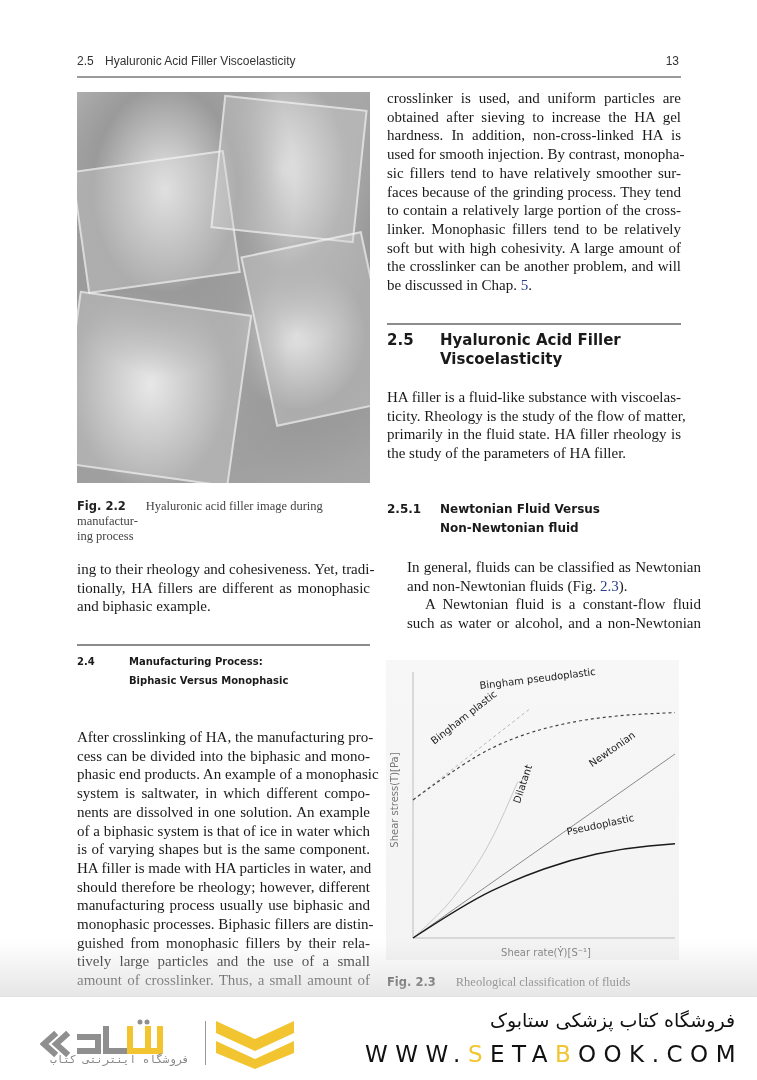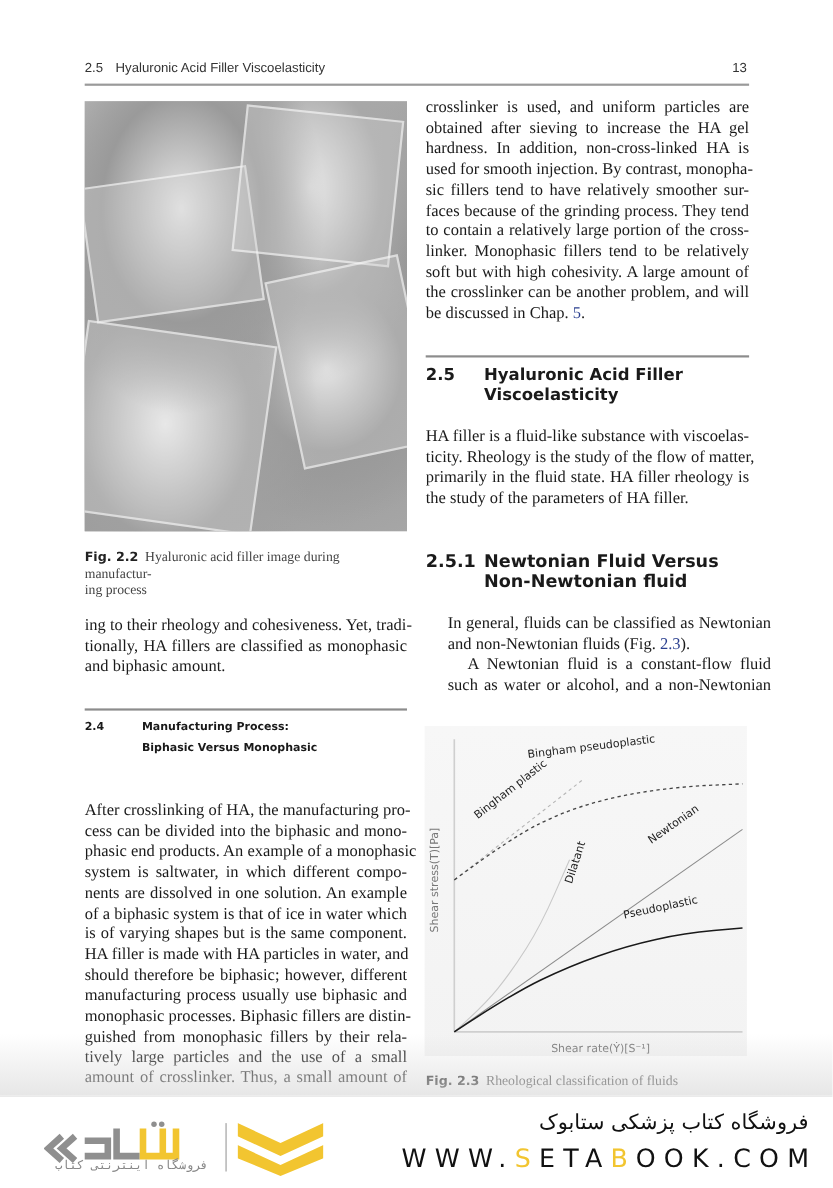--- a/index.html
+++ b/index.html
@@ -24,21 +24,21 @@
       radial-gradient(ellipse at 70% 20%, #f0f0f0 0%, #a8a8a8 22%, transparent 40%),
       radial-gradient(ellipse at 25% 75%, #f4f4f4 0%, #a0a0a0 25%, transparent 45%),
       radial-gradient(ellipse at 75% 62%, #eeeeee 0%, #999 22%, transparent 42%),
       linear-gradient(160deg, #b8b8b8, #8e8e8e 50%, #a6a6a6);
     overflow: hidden;
   }
   .photo .cube { position: absolute; border: 2px solid rgba(255,255,255,0.55); background: rgba(210,210,210,0.35); }
   .fig-caption {
     position: absolute; font-size: 12.5px; color: #444; line-height: 15px;
   }
-  .fig-caption b { font-family: "DejaVu Sans", sans-serif; font-size: 11.5px; color: #222; font-weight: bold; margin-right: 6px; }
+  .fig-caption b { font-family: "DejaVu Sans", sans-serif; font-size: 11.5px; color: #222; font-weight: bold; margin-right: 20px; }
 
   .para {
     position: absolute; font-size: 15px; line-height: 18.7px; text-align: justify;
     color: #1a1a1a;
   }
   .para .line { display: block; text-align: justify; text-align-last: justify; white-space: nowrap; }
   .para .line.last { text-align-last: left; }
   .link { color: #2a3f8f; }
 
   .section-rule { position: absolute; height: 2px; background: #8c8c8c; }
@@ -99,43 +99,43 @@
   <div class="cube" style="left:-10px;top:210px;width:170px;height:170px;transform:rotate(8deg);"></div>
 </div>
 
 <div class="fig-caption" style="left:77px;top:499px;width:293px;">
   <div><b>Fig. 2.2</b><span>Hyaluronic acid filler image during manufactur-</span></div>
   <div>ing process</div>
 </div>
 
 <div class="para" style="left:77px;top:560px;width:293px;">
   <span class="line">ing to their rheology and cohesiveness. Yet, tradi-</span>
-  <span class="line">tionally, HA fillers are classified as monophasic</span>
-  <span class="line last">and biphasic amount.</span>
+  <span class="line">tionally, HA fillers are different as monophasic</span>
+  <span class="line last">and biphasic example.</span>
 </div>
 
 <div class="section-rule" style="left:77px;top:644px;width:293px;"></div>
 <div class="heading" style="left:77px;top:652px;width:293px;height:60px;font-size:10px;line-height:19px;">
   <span class="num">2.4</span>
   <div class="txt" style="left:52px;">
     <div>Manufacturing Process:</div>
     <div>Biphasic Versus Monophasic</div>
   </div>
 </div>
 
 <div class="para" style="left:77px;top:728px;width:293px;">
   <span class="line">After crosslinking of HA, the manufacturing pro-</span>
   <span class="line">cess can be divided into the biphasic and mono-</span>
   <span class="line">phasic end products. An example of a monophasic</span>
   <span class="line">system is saltwater, in which different compo-</span>
   <span class="line">nents are dissolved in one solution. An example</span>
   <span class="line">of a biphasic system is that of ice in water which</span>
   <span class="line">is of varying shapes but is the same component.</span>
   <span class="line">HA filler is made with HA particles in water, and</span>
-  <span class="line">should therefore be biphasic; however, different</span>
+  <span class="line">should therefore be rheology; however, different</span>
   <span class="line">manufacturing process usually use biphasic and</span>
   <span class="line">monophasic processes. Biphasic fillers are distin-</span>
   <span class="line">guished from monophasic fillers by their rela-</span>
   <span class="line">tively large particles and the use of a small</span>
   <span class="line">amount of crosslinker. Thus, a small amount of</span>
 </div>
 
 <div class="para" style="left:387px;top:89px;width:294px;">
   <span class="line">crosslinker is used, and uniform particles are</span>
   <span class="line">obtained after sieving to increase the HA gel</span>
@@ -158,21 +158,21 @@
     <div>Viscoelasticity</div>
   </div>
 </div>
 <div class="para" style="left:387px;top:388px;width:294px;">
   <span class="line">HA filler is a fluid-like substance with viscoelas-</span>
   <span class="line">ticity. Rheology is the study of the flow of matter,</span>
   <span class="line">primarily in the fluid state. HA filler rheology is</span>
   <span class="line last">the study of the parameters of HA filler.</span>
 </div>
 
-<div class="heading" style="left:387px;top:500px;width:294px;height:40px;font-size:16px;line-height:19px;">
+<div class="heading" style="left:387px;top:500px;width:294px;height:40px;font-size:12px;line-height:19px;">
   <span class="num">2.5.1</span>
   <div class="txt" style="left:53px;">
     <div>Newtonian Fluid Versus</div>
     <div>Non-Newtonian fluid</div>
   </div>
 </div>
 <div class="para" style="left:407px;top:558px;width:294px;">
   <span class="line">In general, fluids can be classified as Newtonian</span>
   <span class="line last"><span>and non-Newtonian fluids (Fig. </span><span class="link">2.3</span><span>).</span></span>
   <span class="line" style="padding-left:18px;box-sizing:border-box;">A Newtonian fluid is a constant-flow fluid</span>

